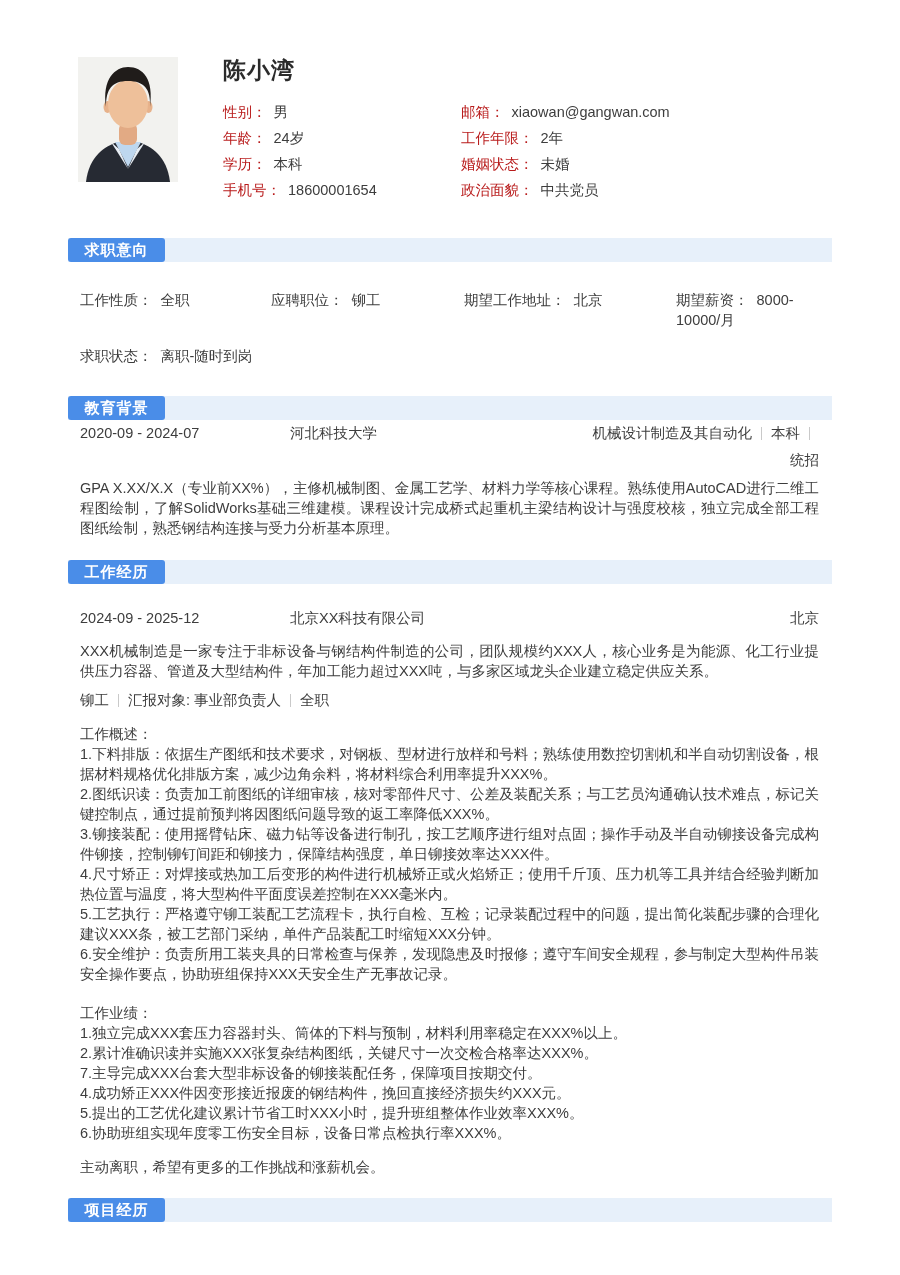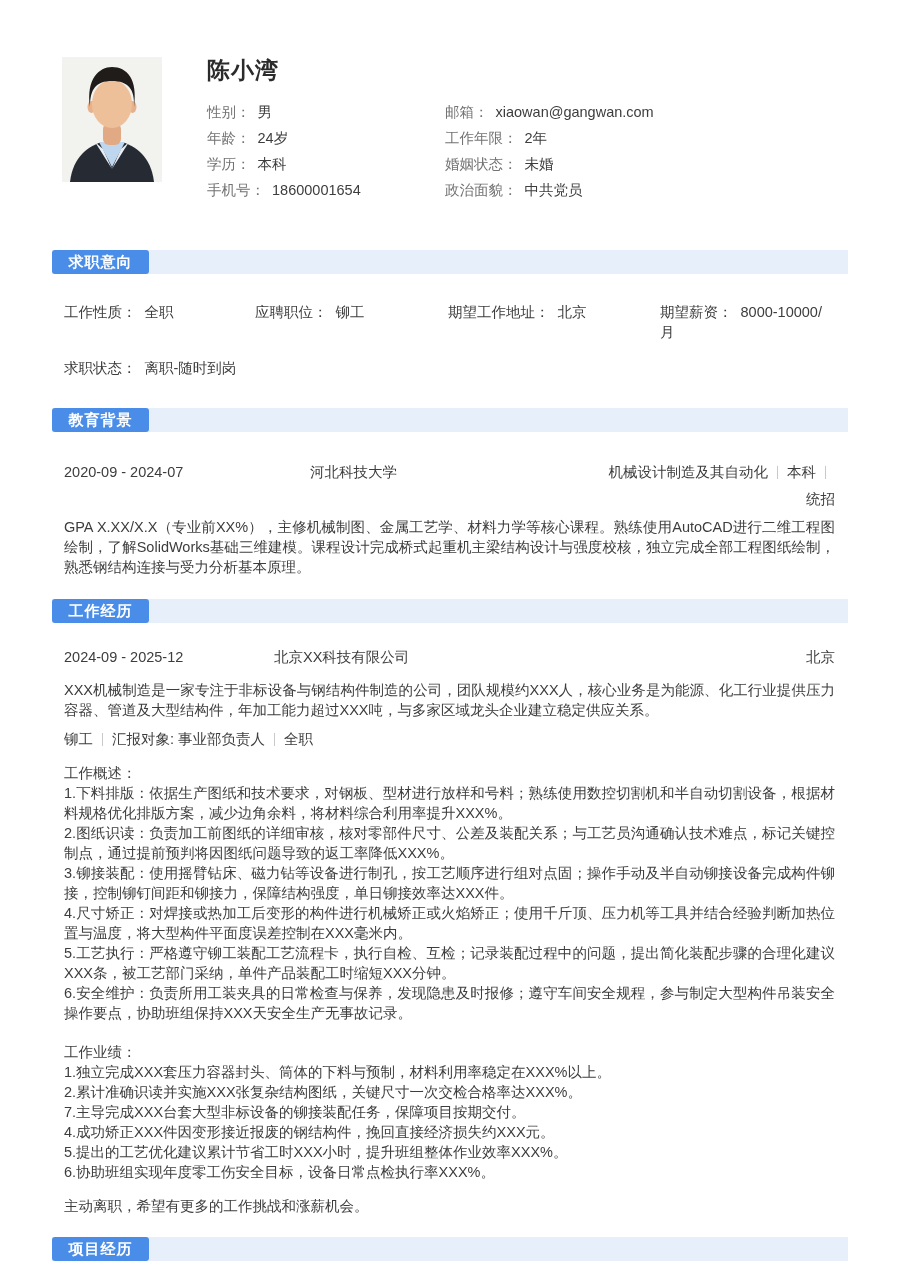--- a/index.html
+++ b/index.html
@@ -2,42 +2,42 @@
 <html><head>
 <meta charset="utf-8">
 <style>
   * { margin:0; padding:0; box-sizing:border-box; }
   html,body { width:900px; height:1275px; overflow:hidden; background:#ffffff; }
   body {
     font-family:"Liberation Sans","DejaVu Sans",sans-serif;
     color:#3d3d3d;
     font-size:14.5px;
   }
-  .page { width:900px; padding:0 52px; }
+  .page { width:900px; padding:0 68px; }
 
   
   .header { display:flex; margin-top:57px; }
   .photo {
     width:100px; height:125px; margin-left:10px; flex:none;
     background:linear-gradient(#fbfbf9,#e9e9e6);
     overflow:hidden;
   }
   .photo svg { display:block; width:100%; height:100%; }
   .header-right { margin-left:45px; flex:1; }
   .name { font-size:23px; font-weight:bold; color:#2b2b2b; margin-top:-2px; margin-bottom:13px; letter-spacing:1px; }
   .info-cols { display:flex; }
   .info-col-left { width:238px; flex:none; }
   .info-col-right { flex:1; }
   .info-item { line-height:26px; height:26px; white-space:nowrap; }
-  .info-item .lbl { color:#737373; }
+  .info-item .lbl { color:#b91c1c; }
   .info-item .val { margin-left:7px; color:#3d3d3d; }
 
   
   .section-bar { position:relative; height:24px; background:#e7f0fa; }
-  .m-bar1 { margin-top:47px; }
+  .m-bar1 { margin-top:35px; }
   .m-bar2 { margin-top:30px; }
   .m-bar3 { margin-top:22px; }
   .m-bar4 { margin-top:21px; }
   .section-badge {
     position:absolute; left:0; top:0; height:24px; min-width:97px;
     background:#4a8de8; color:#ffffff; font-size:15px; font-weight:bold;
     display:flex; align-items:center; justify-content:center;
     border-radius:3px; padding:0 15px; letter-spacing:1px;
   }
 
@@ -52,21 +52,21 @@
   .intent-row2 { margin-top:16px; line-height:20px; }
   .pair .lbl { color:#3d3d3d; }
   .pair .val { margin-left:8px; }
 
   
   .triple { display:flex; align-items:flex-start; }
   .triple .t-left  { width:210px; flex:none; text-align:left; }
   .triple .t-mid   { flex:1; text-align:left; }
   .triple .t-right { width:232px; flex:none; text-align:right; }
 
-  .edu-row { margin-top:27px; line-height:27px;gap:36px; }
+  .edu-row { line-height:27px; }
   .edu-row .t-left, .edu-row .t-mid { line-height:15px; padding-top:6px; }
   .work-row, .proj-row { margin-top:27px; line-height:15px; }
 
   .sep {
     display:inline-block; width:1px; height:13px; background:#c9c9c9;
     margin:0 9px; vertical-align:-2px;
   }
 
   .para { line-height:20px; text-align:justify; }
   .edu-para { margin-top:4px; }

